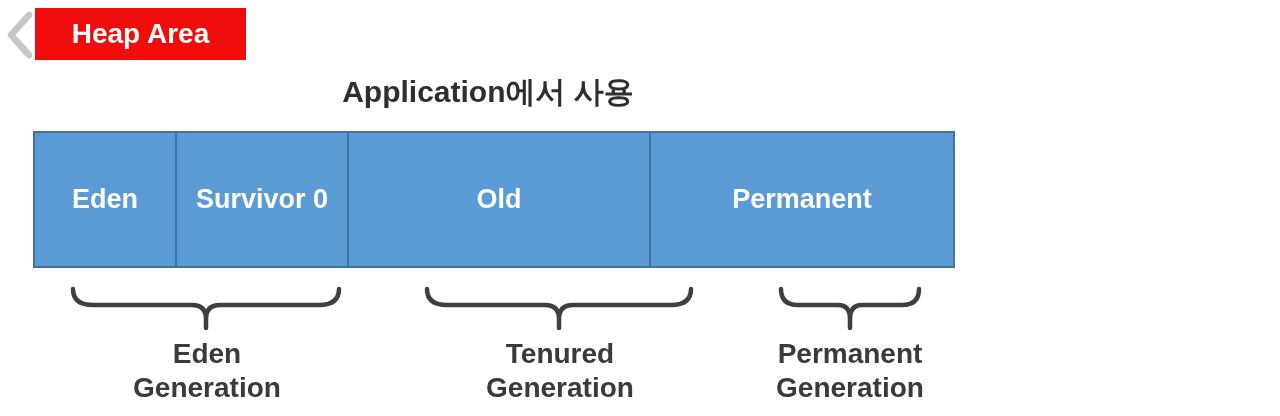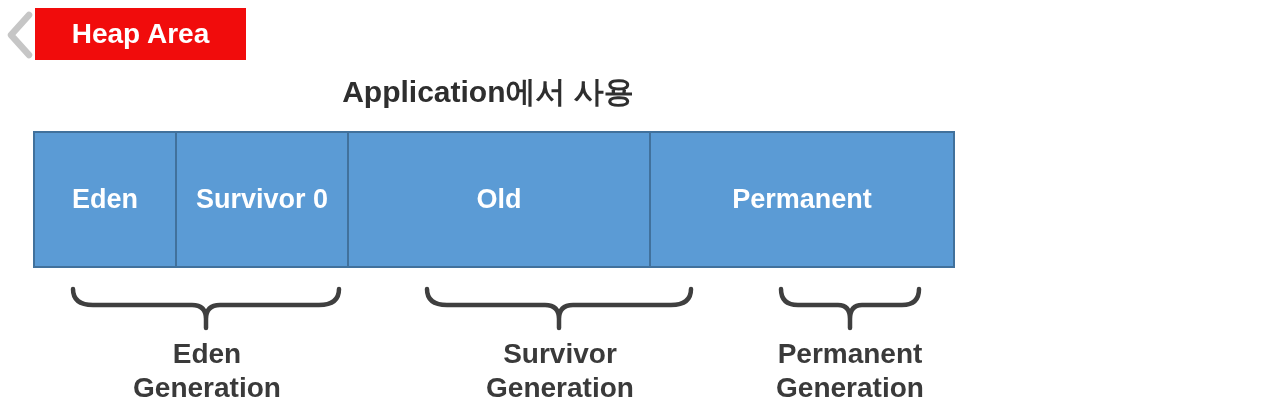--- a/index.html
+++ b/index.html
@@ -150,21 +150,21 @@
   </svg>
   <svg class="brace brace-permanent" width="144" height="46" viewBox="0 0 144 46">
     <path d="M3,3 Q3,19 20,19 L60,19 Q72,19 72,33 L72,42 M72,33 Q72,19 84,19 L124,19 Q141,19 141,3"></path>
   </svg>
 
   <div class="gen-label gen-young">
     <div>Eden</div>
     <div>Generation</div>
   </div>
   <div class="gen-label gen-tenured">
-    <div>Survivor</div>
+    <div>Tenured</div>
     <div>Generation</div>
   </div>
   <div class="gen-label gen-permanent">
     <div>Permanent</div>
     <div>Generation</div>
   </div>
 
 </div>
 
 </body></html>

